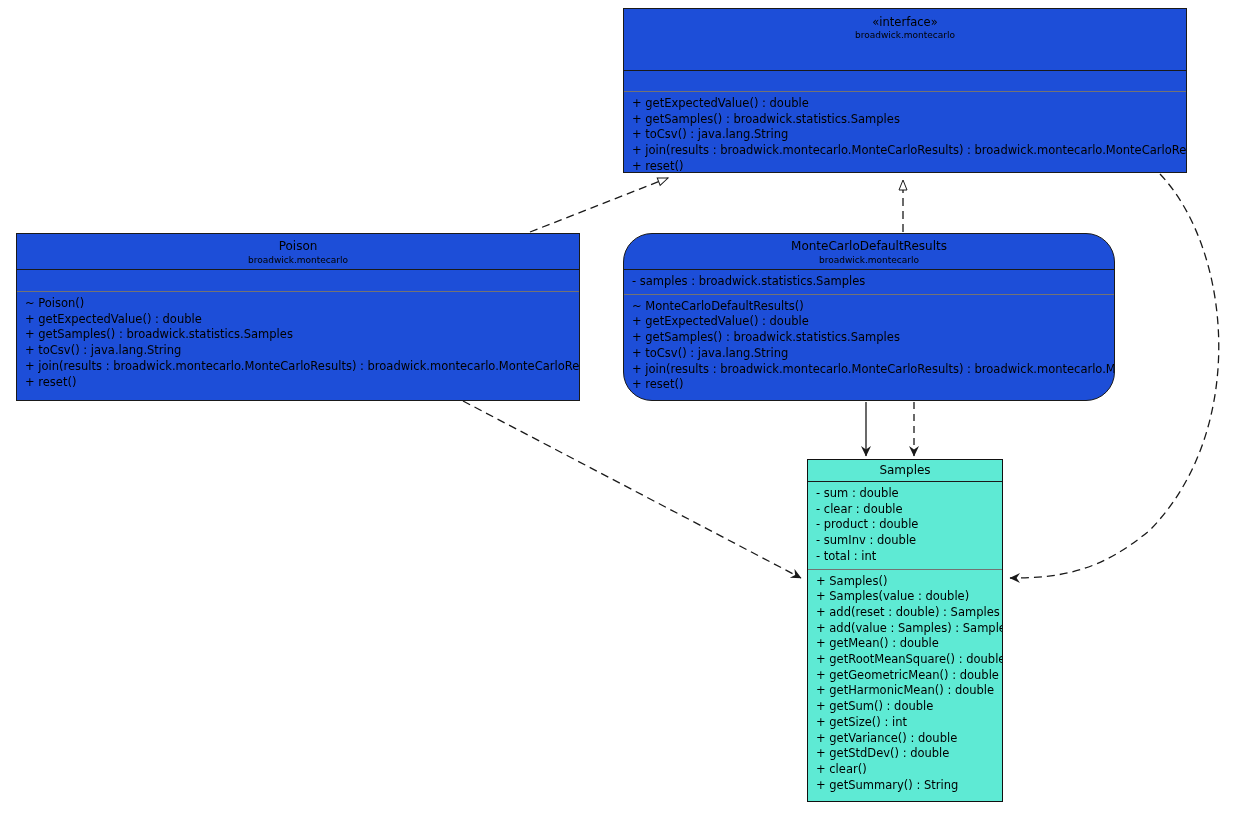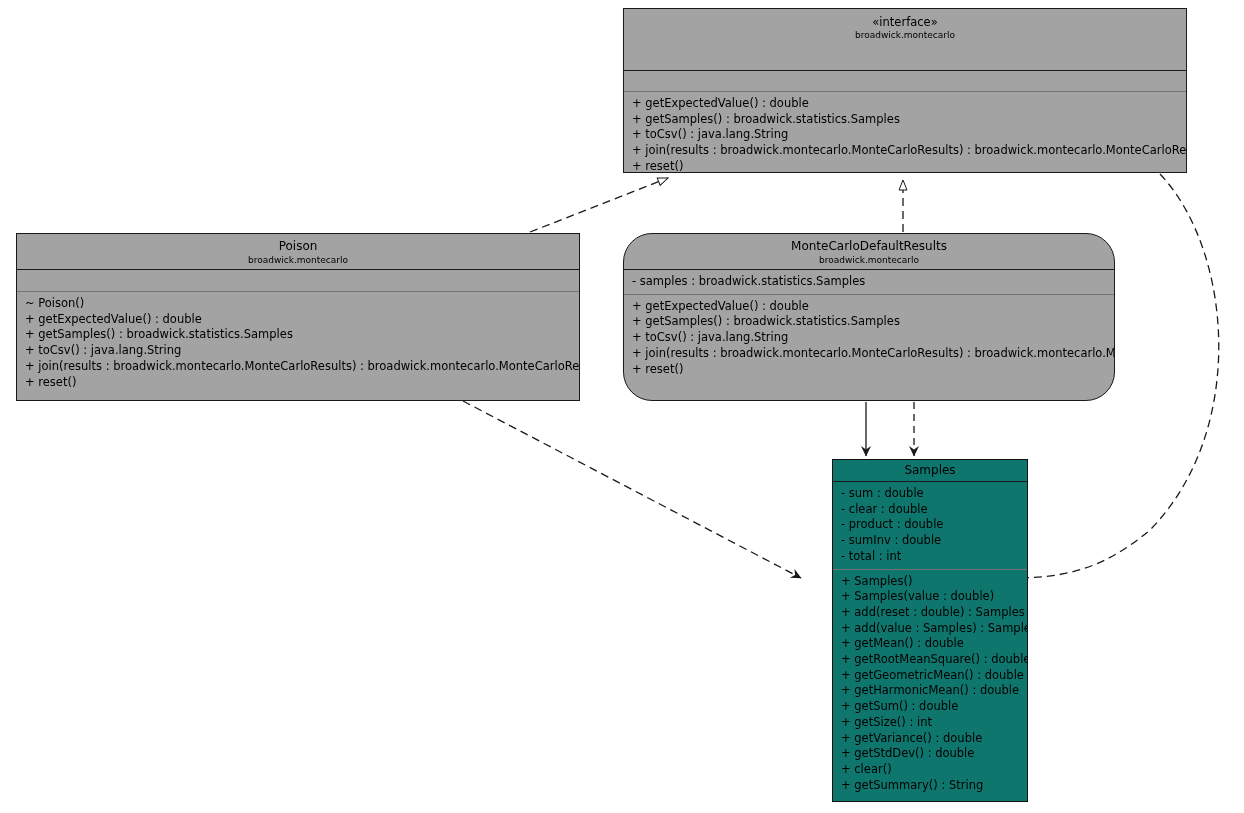--- a/index.html
+++ b/index.html
@@ -26,27 +26,26 @@
     left: 0; top: 0;
     width: 1244px;
     height: 813px;
     pointer-events: none;
   }
 
   .uml-class {
     position: absolute;
     box-sizing: border-box;
     border: 1px solid #1a1a1a;
-    background: #a3a3a3;
+    background: #1d4ed8;
     overflow: hidden;
   }
   .uml-class.highlighted {
-    background: #0f766e;
+    background: #5eead4;
     border-color: #111111;
-    margin-left: 25px;
   }
 
   .class-header {
     box-sizing: border-box;
     padding: 5px 4px 5px 4px;
     text-align: center;
     border-bottom: 1px solid #1a1a1a;
   }
   .stereotype {
     display: block;
@@ -166,20 +165,21 @@
 
   <div class="uml-class" id="class-montecarlodefaultresults">
     <div class="class-header">
       <span class="class-title">MonteCarloDefaultResults</span>
       <span class="class-package">broadwick.montecarlo</span>
     </div>
     <div class="compartment compartment-attrs">
       <div class="member">- samples : broadwick.statistics.Samples</div>
     </div>
     <div class="compartment compartment-ops">
+      <div class="member">~ MonteCarloDefaultResults()</div>
       <div class="member">+ getExpectedValue() : double</div>
       <div class="member">+ getSamples() : broadwick.statistics.Samples</div>
       <div class="member">+ toCsv() : java.lang.String</div>
       <div class="member">+ join(results : broadwick.montecarlo.MonteCarloResults) : broadwick.montecarlo.MonteCarloResults</div>
       <div class="member">+ reset()</div>
     </div>
   </div>
 
   <div class="uml-class highlighted" id="class-samples">
     <div class="class-header">

